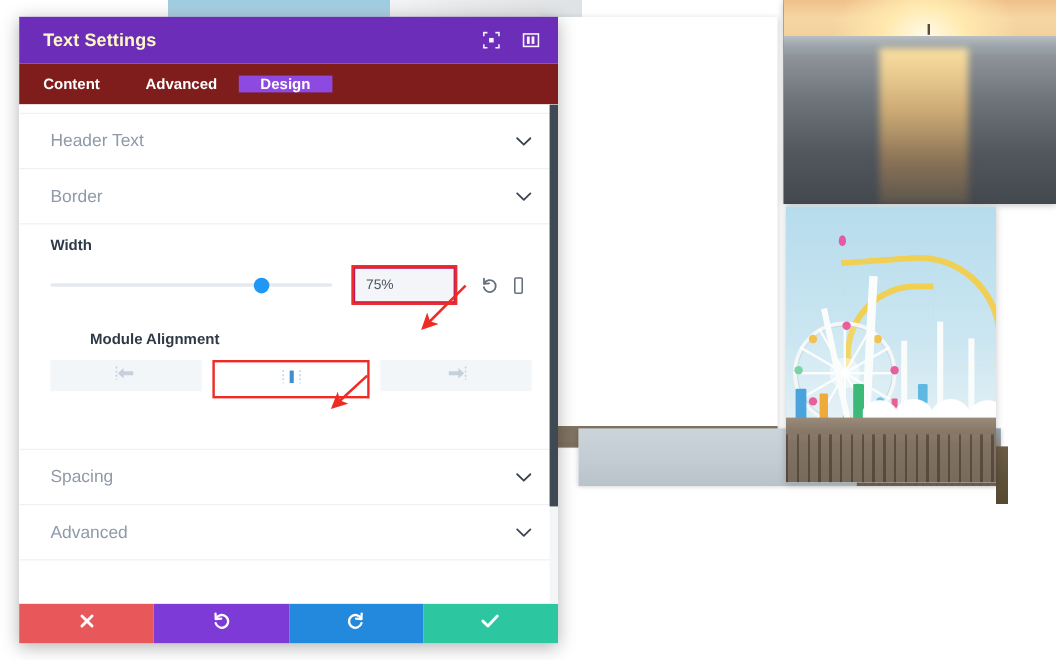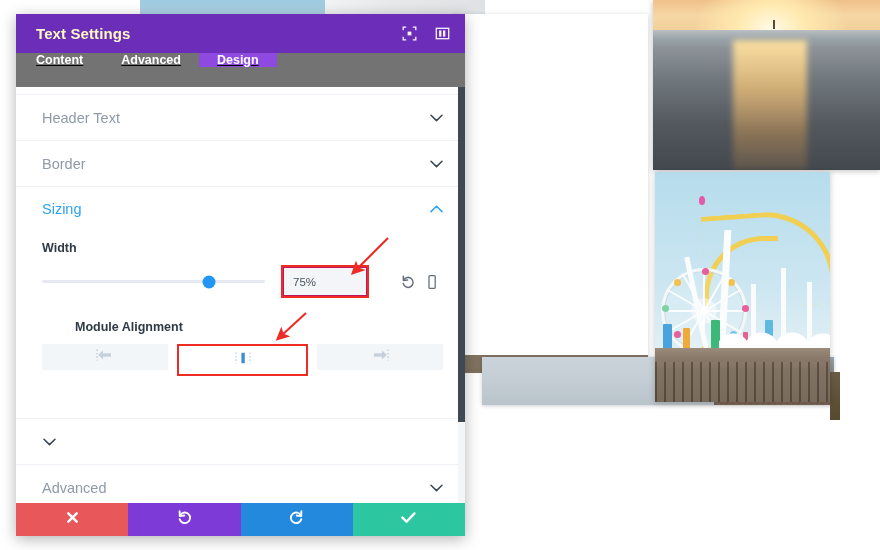--- a/index.html
+++ b/index.html
@@ -218,24 +218,23 @@
   .titlebar-icons { display: flex; align-items: center; gap: 16px; }
   .tb-icon {
     width: 17px; height: 17px;
     display: flex; align-items: center; justify-content: center;
     cursor: pointer;
     opacity: .95;
   }
 
   .modal-tabs {
     height: 34px;
-    background: #737373;
-    display: flex; align-items: flex-start;
+    background: #7f1d1d;
+    display: flex; align-items: center;
     flex: 0 0 auto;
-    text-decoration: underline;
   }
   .tab {
     padding: 0 18px;
     display: flex; align-items: center;
     color: #ffffff;
     font-size: 12.5px;
     font-weight: bold;
     cursor: pointer;
     white-space: nowrap;
   }
@@ -320,21 +319,21 @@
     font-size: 11.5px;
     color: #4a5360;
     padding: 0 9px;
     outline: none;
   }
   .value-input-hl {
     position: relative;
     border: 2px solid #ee2b24;
     padding: 1px;
     background: #be185d;
-    margin-right: 26px;
+    margin-right: 14px;
   }
   .act-icon {
     width: 22px; height: 22px;
     display: flex; align-items: center; justify-content: center;
     color: #66707d;
     cursor: pointer;
     margin-left: 2px;
   }
 
   .align-row { display: flex; gap: 9px; margin-top: 4px; }
@@ -527,28 +526,20 @@
 
         <div class="toggle-section">
           <div class="toggle-title">Border</div>
           <span class="chev">
             <svg width="13" height="8" viewBox="0 0 13 8">
                 <path d="M1 1.2 L6.5 6.6 L12 1.2" fill="none" stroke="#3a4553" stroke-width="1.5" stroke-linecap="round" stroke-linejoin="round"></path>
               </svg>
           </span>
         </div>
 
-        <div class="toggle-section open" style="border-bottom:none;height:44px;">
-          <div class="toggle-title">Sizing</div>
-          <span class="chev">
-            <svg width="13" height="8" viewBox="0 0 13 8">
-                <path d="M1 6.6 L6.5 1.2 L12 6.6" fill="none" stroke="#2ea3f2" stroke-width="1.5" stroke-linecap="round" stroke-linejoin="round"></path>
-              </svg>
-          </span>
-        </div>
 
         <div class="sizing-block">
 
           <div class="field-label">Width</div>
 
           <div class="slider-row">
             <div class="slider-track-wrap">
               <div class="slider-track">
                 <div class="slider-knob" id="width-knob" style="left: 75%;"></div>
               </div>
@@ -610,20 +601,21 @@
                   </svg>
                 </span>
               </div>
             </div>
           </div>
 
           <div class="pad-bottom"></div>
         </div>
 
         <div class="toggle-section">
+          <div class="toggle-title">Spacing</div>
           <span class="chev">
             <svg width="13" height="8" viewBox="0 0 13 8">
                 <path d="M1 1.2 L6.5 6.6 L12 1.2" fill="none" stroke="#3a4553" stroke-width="1.5" stroke-linecap="round" stroke-linejoin="round"></path>
               </svg>
           </span>
         </div>
 
         <div class="toggle-section">
           <div class="toggle-title">Advanced</div>
           <span class="chev">

